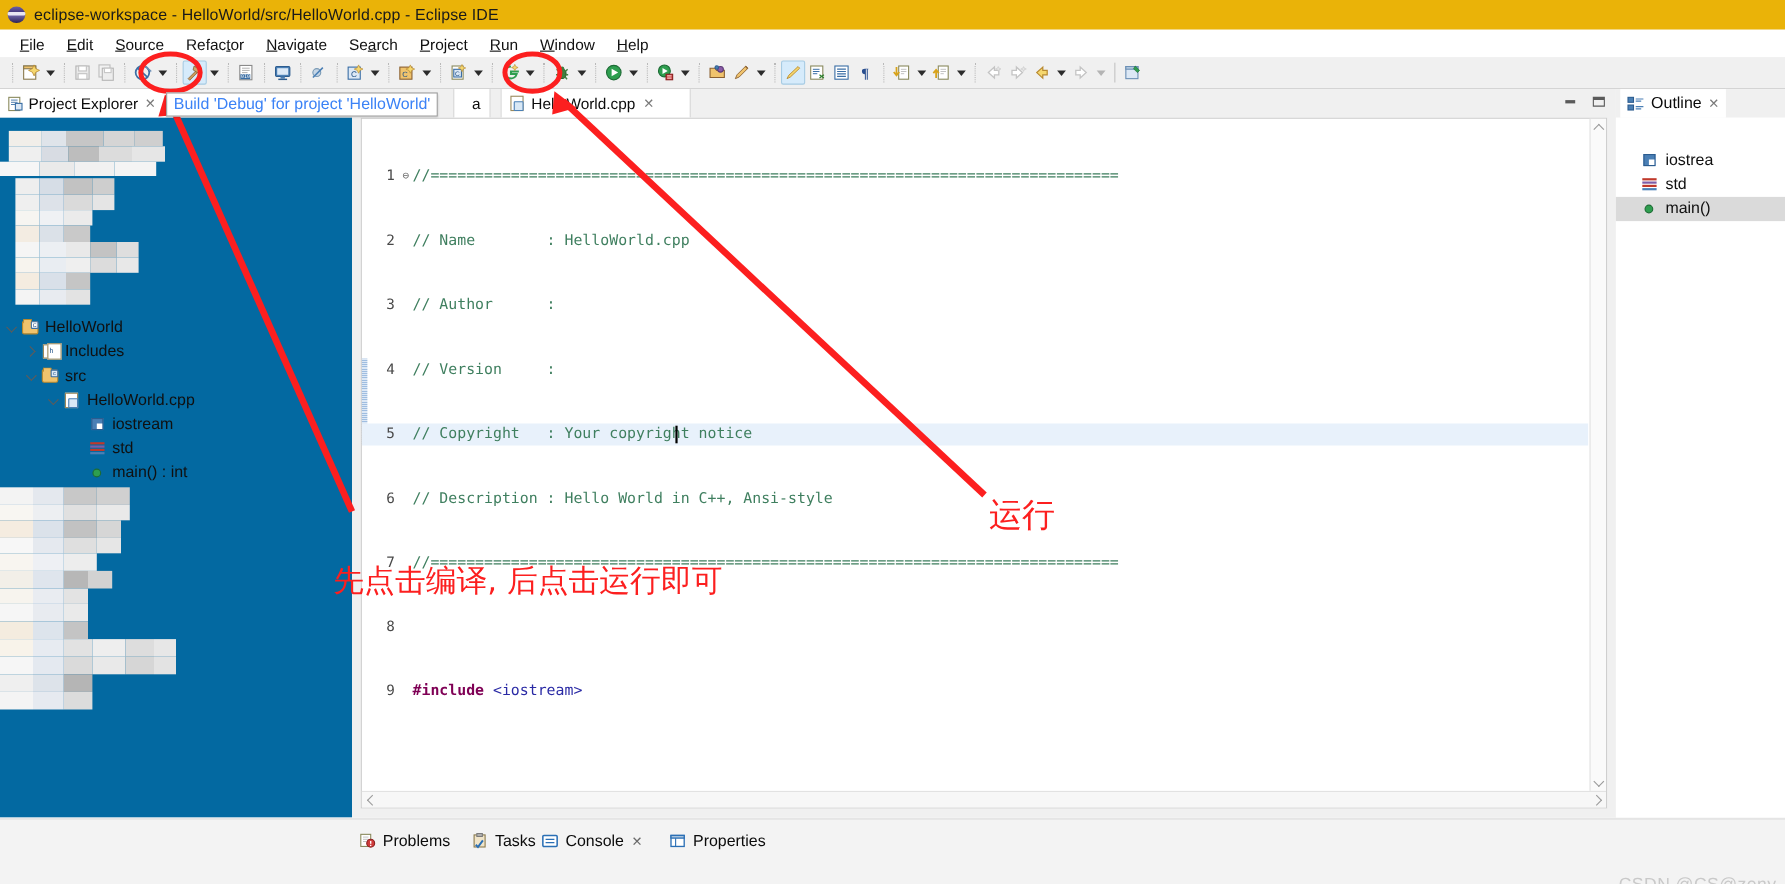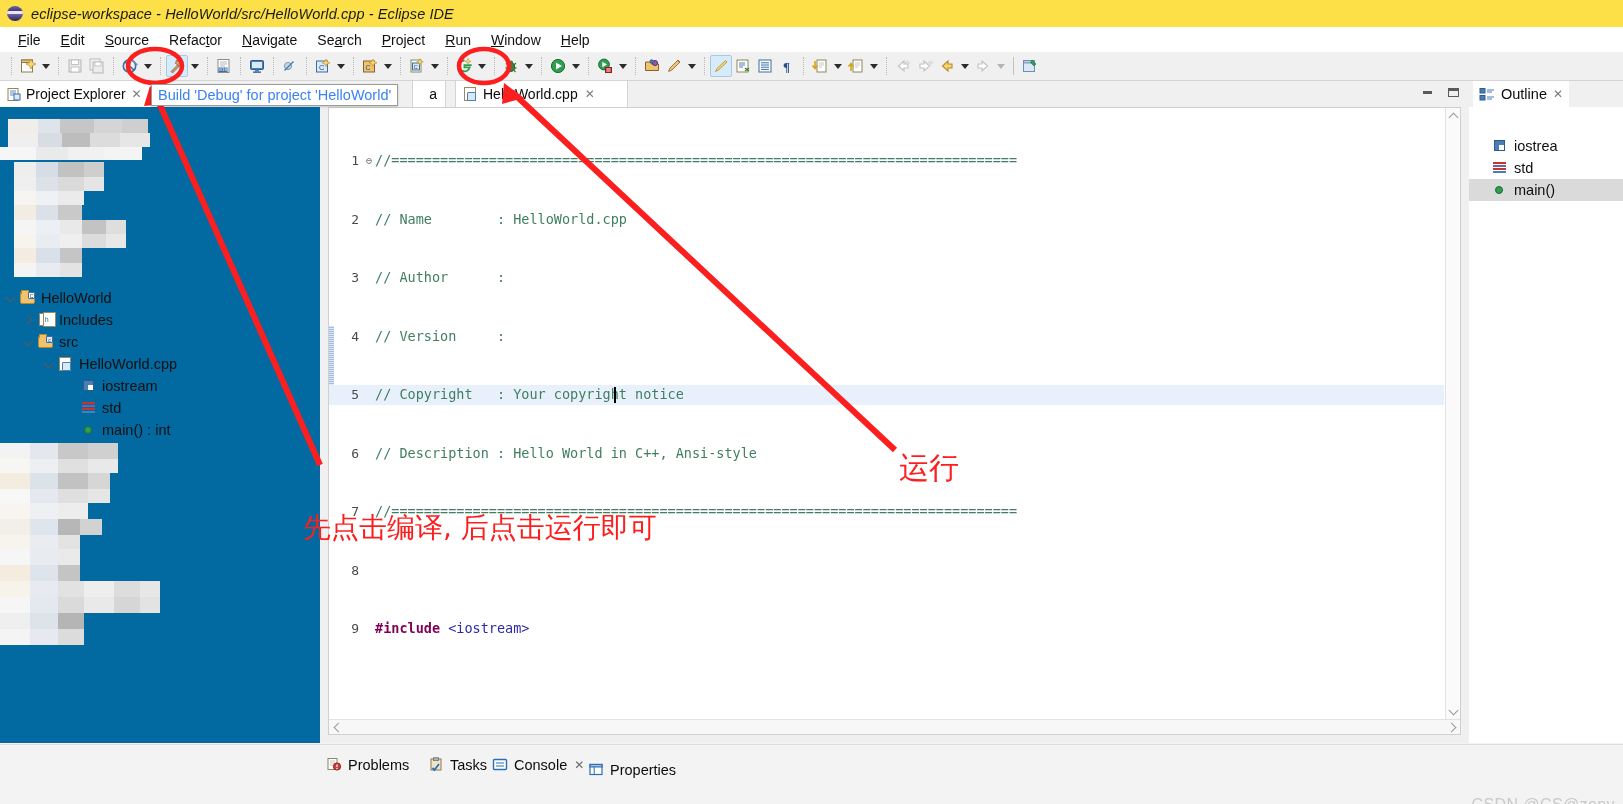--- a/index.html
+++ b/index.html
@@ -7,21 +7,21 @@
     width: 1623px; height: 804px;
     background: #ffffff;
     font-family: "Liberation Sans", sans-serif;
     overflow: hidden;
   }
   #app { position: relative; width: 1623px; height: 804px; background: #f3f3f3; }
 
   
   .titlebar {
     position: absolute; left: 0; top: 0; width: 1623px; height: 27px;
-    background: #fde047; display: flex; align-items: center; padding-left: 7px; font-style: italic;
+    background: #eab308; display: flex; align-items: center; padding-left: 7px;
   }
   .titlebar .app-icon {
     width: 17px; height: 17px; margin-right: 7px; position: relative; flex: none;
   }
   .titlebar .app-icon .sph {
     position: absolute; left: 0; top: 1px; width: 16px; height: 15px;
     border-radius: 50%;
     background: linear-gradient(#6b5ea8, #3b2d70 45%, #7a6fb5 46%, #2b2154);
   }
   .titlebar .app-icon .band {
@@ -916,21 +916,21 @@
     <div class="bt-tab" style="left:172px;">
       <span class="bicon">
         <svg width="16" height="15" viewBox="0 0 16 15">
           <rect x="1.5" y="2.5" width="13" height="10" rx="1" fill="#fff" stroke="#2a6fb5" stroke-width="1.4"></rect>
           <path d="M4 6h8M4 9h8" stroke="#2a6fb5" stroke-width="1.2"></path>
         </svg>
       </span>
       <span>Console</span>
       <span class="tabclose">✕</span>
     </div>
-    <div class="bt-tab" style="left:268px;align-items:flex-end;">
+    <div class="bt-tab" style="left:288px;">
       <span class="bicon">
         <svg width="16" height="15" viewBox="0 0 16 15">
           <rect x="2" y="2.5" width="12" height="10" fill="#fff" stroke="#2a6fb5" stroke-width="1.2"></rect>
           <rect x="2" y="2.5" width="12" height="2.4" fill="#b8cde2" stroke="#2a6fb5" stroke-width="1.2"></rect>
           <path d="M6.2 5 v7.5" stroke="#2a6fb5" stroke-width="1"></path>
         </svg>
       </span>
       <span>Properties</span>
     </div>
   </div>

